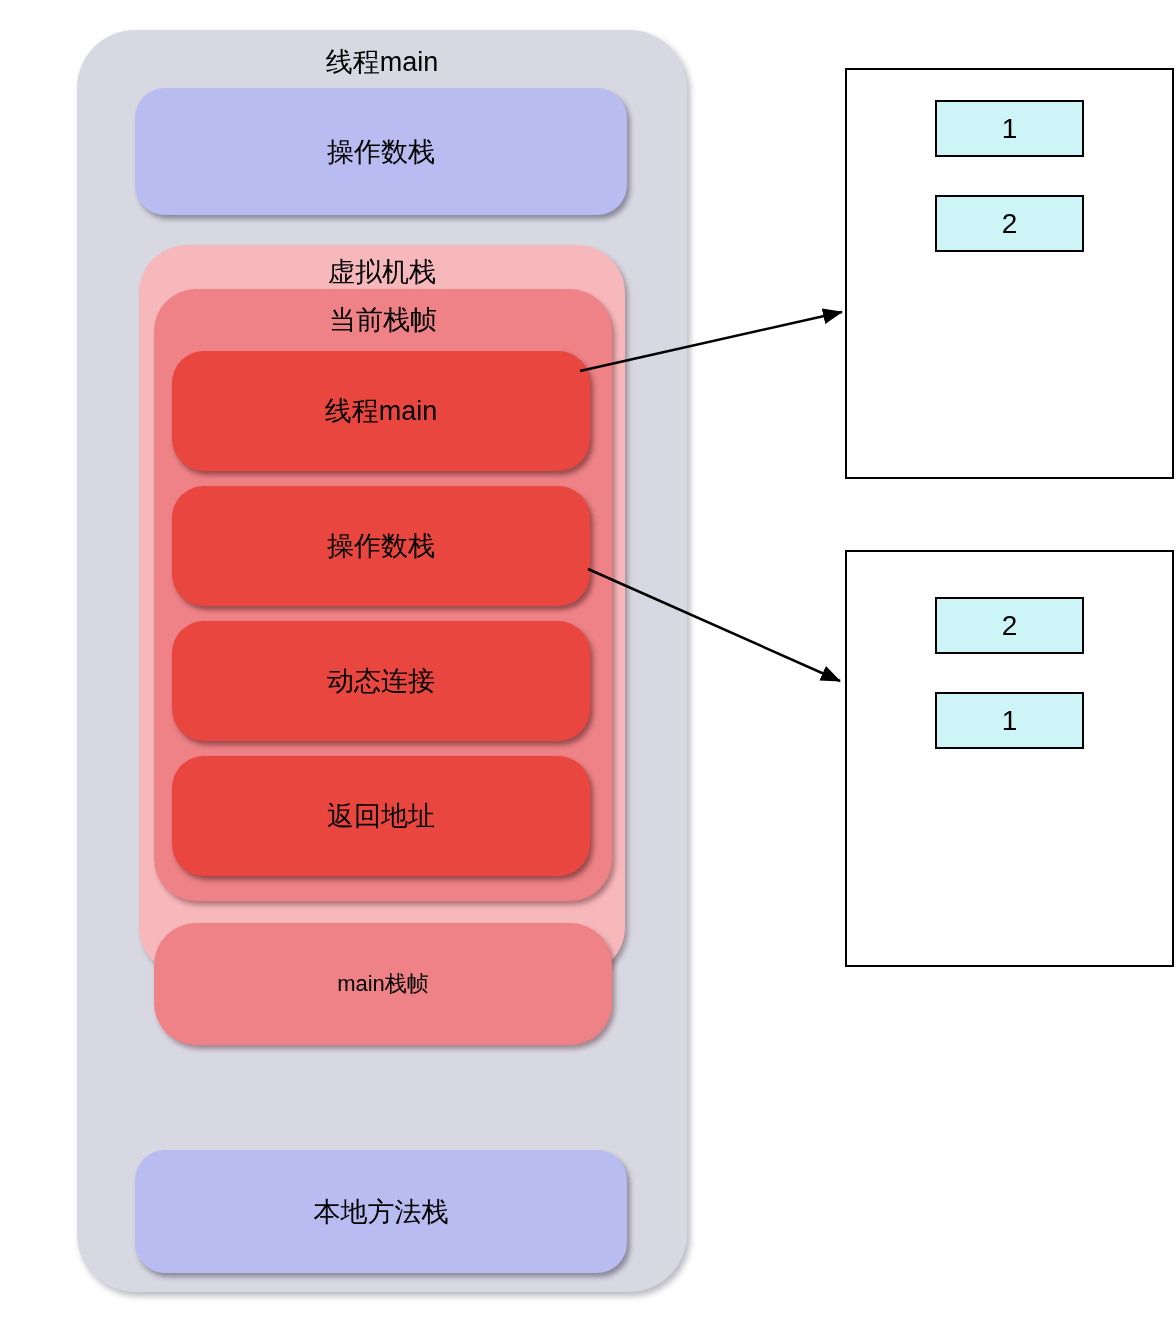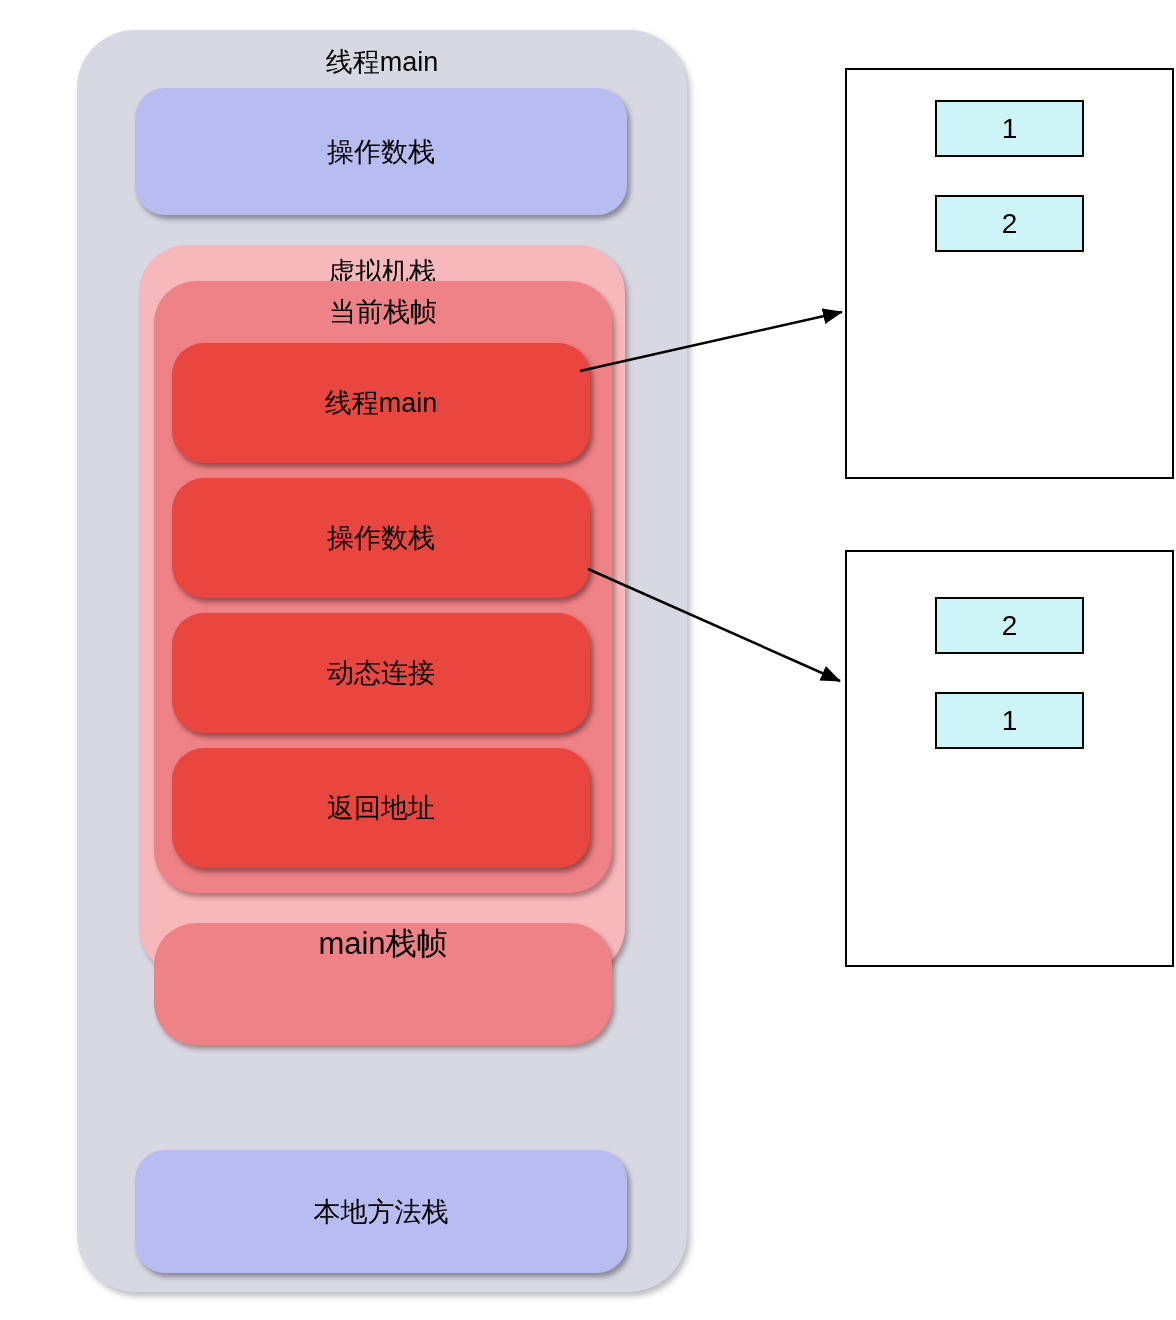--- a/index.html
+++ b/index.html
@@ -44,21 +44,21 @@
   .pc-box { top: 58px; }
   .native-box { top: 1120px; height: 123px; }
 
   .vm-stack {
     left: 62px; top: 215px; width: 486px; height: 730px;
     background: #f7b8bc;
     border-radius: 48px;
     box-shadow: 3px 4px 5px rgba(90,60,65,0.45);
   }
   .current-frame {
-    left: 15px; top: 36px; width: 458px; height: 612px;
+    left: 15px; top: 44px; width: 458px; height: 612px;
     background: #ee8287;
     border-radius: 42px;
     box-shadow: 3px 4px 5px rgba(90,40,45,0.45);
   }
   .frame-item {
     left: 18px; width: 418px; height: 120px;
     background: #e8463e;
     border-radius: 32px;
     box-shadow: 3px 4px 5px rgba(70,20,20,0.5);
     display: flex; align-items: center; justify-content: center;
@@ -67,22 +67,22 @@
   .item-0 { top: 62px; }
   .item-1 { top: 197px; }
   .item-2 { top: 332px; }
   .item-3 { top: 467px; }
 
   .main-frame {
     left: 15px; top: 678px; width: 458px; height: 122px;
     background: #ee8287;
     border-radius: 42px;
     box-shadow: 3px 4px 5px rgba(90,40,45,0.45);
-    display: flex; align-items: flex-start; justify-content: center;
-    font-size: 31px;
+    display: flex; align-items: center; justify-content: center;
+    font-size: 22px;
   }
 
   
   .panel {
     left: 798px; width: 329px;
     background: #ffffff;
     border: 2px solid #000000;
     box-sizing: border-box;
   }
   .panel-top { top: 68px; height: 411px; }

